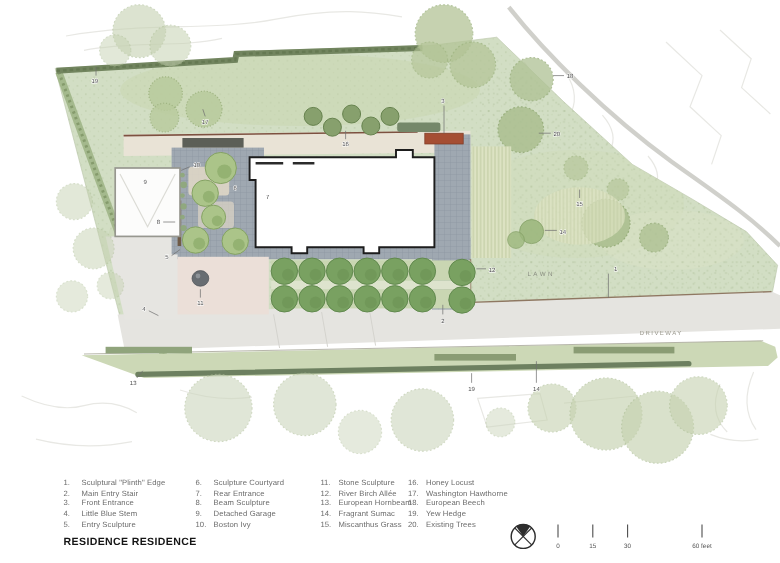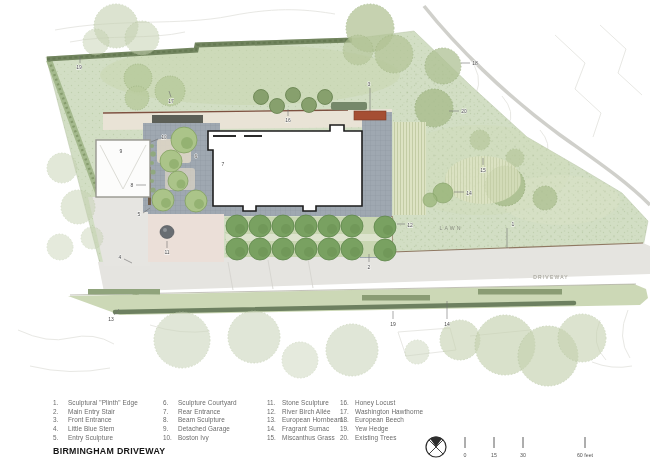--- a/index.html
+++ b/index.html
@@ -352,15 +352,15 @@
         <div class="lrow"><span class="ln">15.</span><span class="ll">Miscanthus Grass</span></div>
       </div>
       <div class="lcol lcol3">
         <div class="lrow"><span class="ln">16.</span><span class="ll">Honey Locust</span></div>
         <div class="lrow"><span class="ln">17.</span><span class="ll">Washington Hawthorne</span></div>
         <div class="lrow"><span class="ln">18.</span><span class="ll">European Beech</span></div>
         <div class="lrow"><span class="ln">19.</span><span class="ll">Yew Hedge</span></div>
         <div class="lrow"><span class="ln">20.</span><span class="ll">Existing Trees</span></div>
       </div>
     </div>
-<div id="title">BIRMINGHAM DRIVEWAY</div>
+<div id="title">RESIDENCE RESIDENCE</div>
 
 </div>
 
 </body></html>

